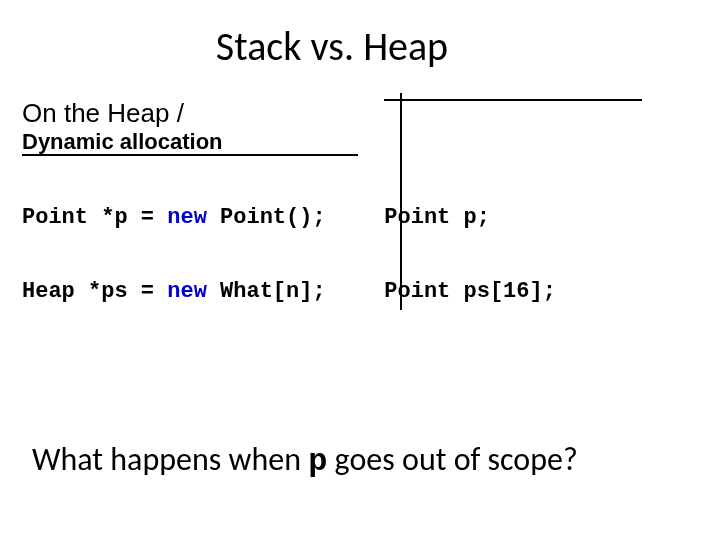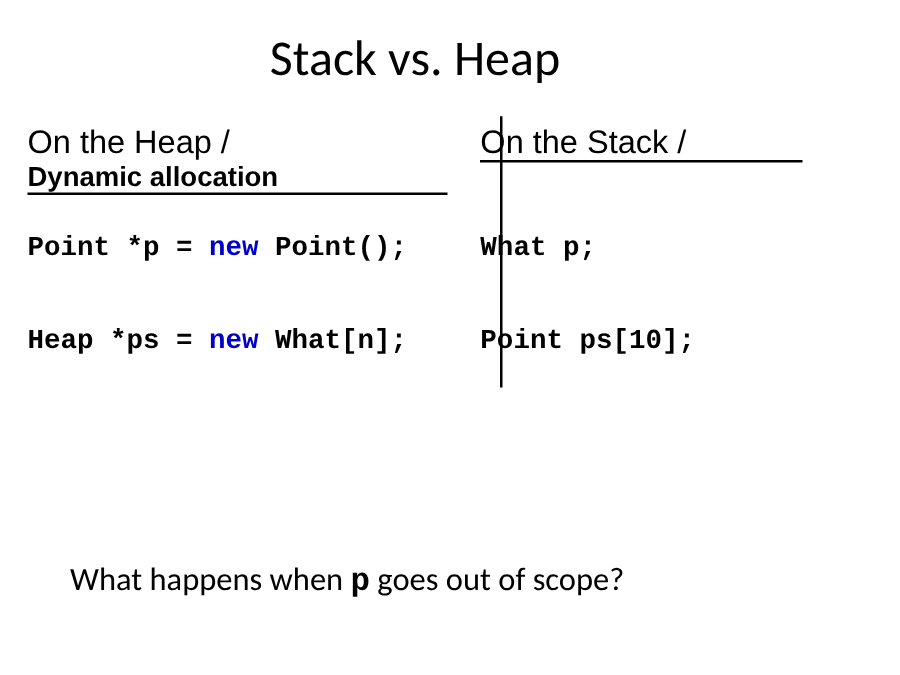--- a/index.html
+++ b/index.html
@@ -63,37 +63,36 @@
     font-family: Consolas, "Courier New", monospace;
     font-size: 22px;
     font-weight: bold;
     white-space: nowrap;
   }
   .kw-new {
     color: #0000c8;
   }
   .table-rows .row {
     min-height: 74px;
-    align-items: center;
+    align-items: flex-end;
   }
   .vdiv {
     position: absolute;
     top: 0;
     bottom: 0;
     left: 378px;
     width: 2px;
     background: #000;
   }
   .question {
     position: absolute;
     left: 32px;
     bottom: 60px;
-    font-size: 26px;
+    font-size: 32px;
     font-weight: 400;
-    margin-left: 24px;
   }
   .question .code-inline {
     font-family: Consolas, "Courier New", monospace;
     font-weight: bold;
   }
 </style>
 </head>
 <body>
 
 <div class="slide">
@@ -103,33 +102,32 @@
   <div class="table-wrap">
     <div class="vdiv"></div>
 
     <div class="row header-row">
       <div class="cell-left">
         <div class="heading">On the Heap /</div>
         <div class="subheading">Dynamic allocation</div>
         <hr class="hr-left">
       </div>
       <div class="cell-right">
-        <div class="heading">On the Stack /</div>
         <hr class="hr-right">
       </div>
     </div>
 
     <div class="table-rows">
       <div class="row">
         <div class="cell-left code"><span>Point *p = </span><span class="kw-new">new</span><span> Point();</span></div>
-        <div class="cell-right code">What p;</div>
+        <div class="cell-right code">Point p;</div>
       </div>
       <div class="row">
         <div class="cell-left code"><span>Heap *ps = </span><span class="kw-new">new</span><span> What[n];</span></div>
-        <div class="cell-right code">Point ps[10];</div>
+        <div class="cell-right code">Point ps[16];</div>
       </div>
     </div>
   </div>
 
   <div class="question">
     <span>What happens when </span><span class="code-inline">p</span><span> goes out of scope?</span>
   </div>
 
 </div>
 

